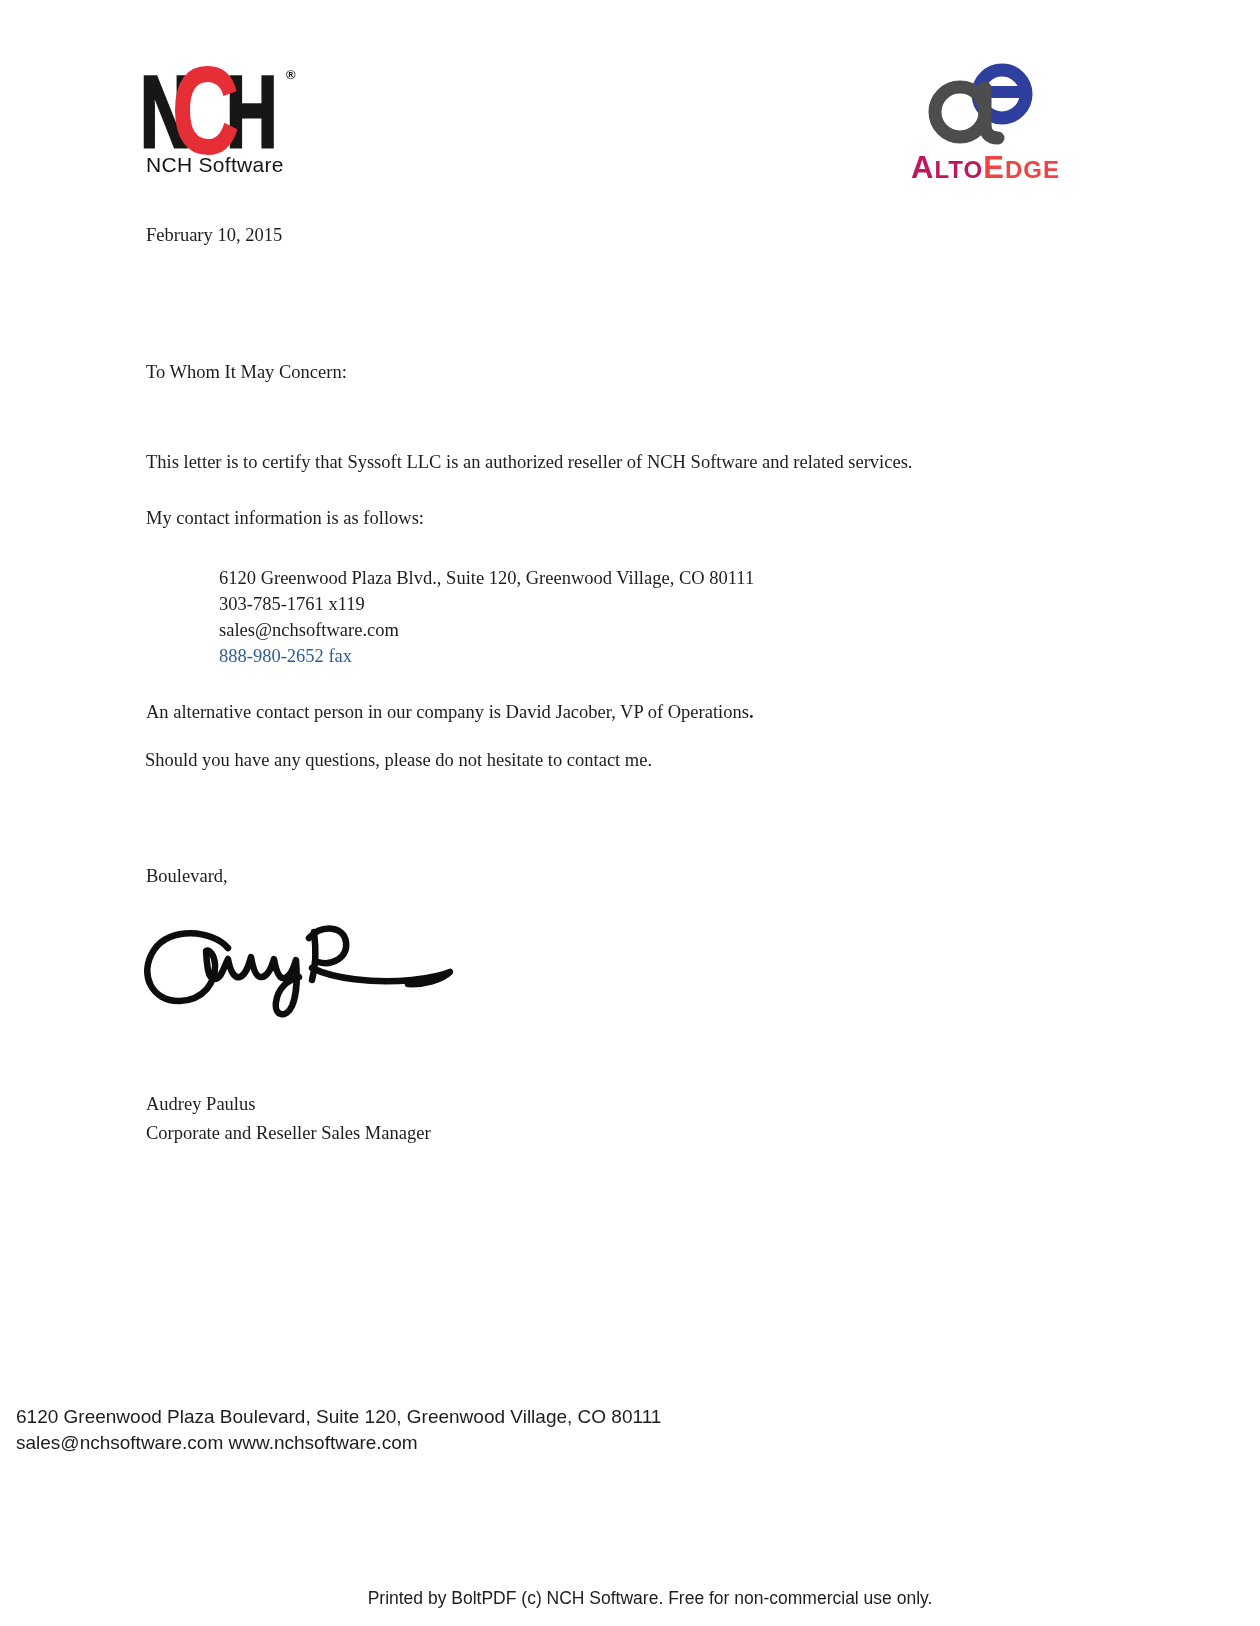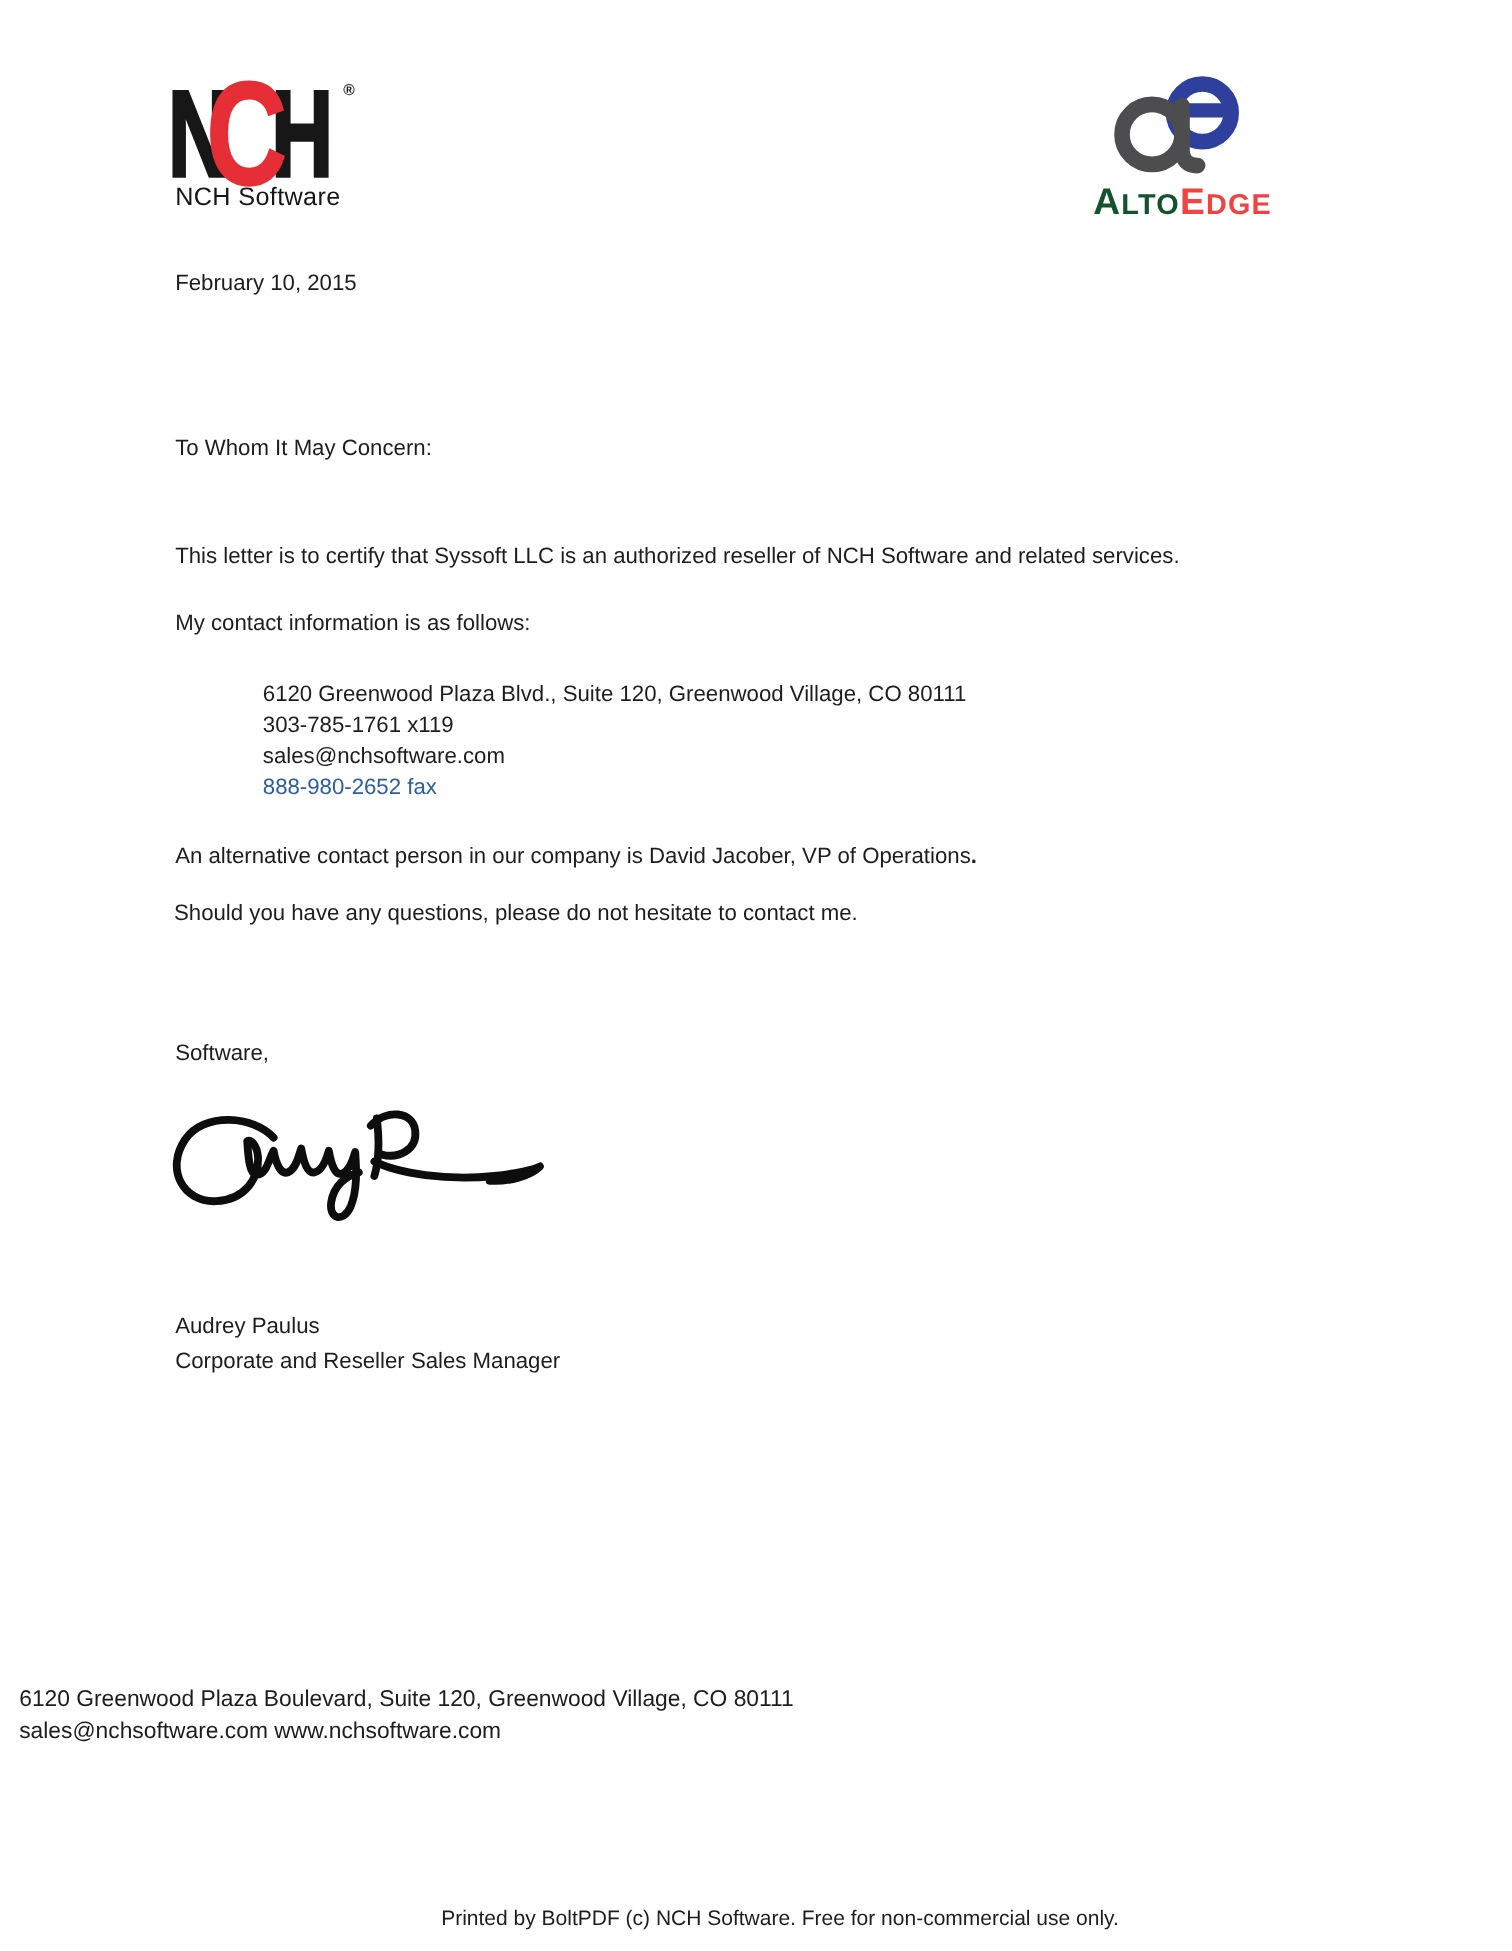--- a/index.html
+++ b/index.html
@@ -6,21 +6,21 @@
   .page{
     position:relative;
     width:1260px;
     height:1626px;
     background:#ffffff;
     font-family:"Liberation Sans", sans-serif;
     color:#1d1d1d;
     overflow:hidden;
     margin:0 auto;
   }
-  .txt{position:absolute;font-size:18.5px;color:#1d1d1d;white-space:nowrap;}
+  .txt{position:absolute;font-size:18.5px;color:#1d1d1d;white-space:nowrap;font-family:Liberation Serif, serif;}
 
   
   .nch-logo{position:absolute;left:146px;top:74px;}
   .nch-letters{position:relative;width:150px;height:80px;font-weight:700;line-height:1;}
   .nch-letters span{position:absolute;transform-origin:0 0;}
   .nch-n{left:-6px;top:-13px;font-size:102px;transform:scaleX(0.70);-webkit-text-stroke:3px;}
   .nch-h{left:80px;top:-13px;font-size:102px;transform:scaleX(0.70);-webkit-text-stroke:3px;}
   .nch-c{left:26px;top:-24px;font-size:122px;transform:scaleX(0.76);z-index:2;-webkit-text-stroke:2px;}
   .nch-reg{left:140px;top:-6px;font-size:13px;-webkit-text-stroke:0;}
   .nch-caption{margin-top:-1px;font-size:21px;color:#161616;letter-spacing:0.3px;}
@@ -69,21 +69,21 @@
   <div class="ae-logo">
     <svg class="ae-monogram" width="124" height="92" viewBox="0 0 124 92">
       <g fill="none" stroke-linecap="round">
         <circle cx="78" cy="36" r="24" stroke-width="13" style="stroke: rgb(47, 63, 158);"></circle>
         <line x1="56" y1="34" x2="101" y2="34" stroke-width="12" style="stroke: rgb(47, 63, 158);"></line>
         <circle cx="36" cy="54" r="25" stroke-width="13" style="stroke: rgb(77, 77, 79);"></circle>
         <path d="M 61 30 L 61 66 Q 61 80 74 80" stroke-width="13" style="stroke: rgb(77, 77, 79);"></path>
       </g>
     </svg>
     <div class="ae-name">
-      <span style="color: #14532d;"><span class="cap">A</span><span class="rest">LTO</span></span><span style="color: #ef4444;"><span class="cap">E</span><span class="rest">DGE</span></span>
+      <span style="color: #be185d;"><span class="cap">A</span><span class="rest">LTO</span></span><span style="color: #ef4444;"><span class="cap">E</span><span class="rest">DGE</span></span>
     </div>
   </div>
 
   <div class="txt date">February 10, 2015</div>
 
   <div class="txt salutation">To Whom It May Concern:</div>
 
   <div class="txt p-certify">This letter is to certify that Syssoft LLC is an authorized reseller of NCH Software and related services.</div>
 
   <div class="txt p-intro">My contact information is as follows:</div>
@@ -92,21 +92,21 @@
     <div>6120 Greenwood Plaza Blvd., Suite 120, Greenwood Village, CO 80111</div>
     <div>303-785-1761 x119</div>
     <div>sales@nchsoftware.com</div>
     <div style="color: rgb(46, 93, 153);">888-980-2652 fax</div>
   </div>
 
   <div class="txt p-alt"><span>An alternative contact person in our company is David Jacober, VP of Operations</span><b>.</b></div>
 
   <div class="txt p-questions">Should you have any questions, please do not hesitate to contact me.</div>
 
-  <div class="txt closing">Software,</div>
+  <div class="txt closing">Boulevard,</div>
 
   <svg class="signature" width="330" height="100" viewBox="0 0 330 100">
     <g fill="none" stroke-width="6.5" stroke-linecap="round" stroke-linejoin="round" style="stroke: rgb(13, 13, 13);">
       <path d="M 92 26 C 76 8 34 4 18 28 C 2 52 16 80 44 79 C 68 78 80 60 79 42
                C 78 32 73 27 70 29 C 71 44 72 57 78 57 C 86 57 88 44 92 37
                C 94 48 98 57 104 55 C 111 52 113 41 115 35 C 117 46 120 56 126 55
                C 132 54 136 44 138 37 C 140 48 143 58 149 56 C 155 54 158 45 160 38
                C 161 52 162 70 156 84 C 150 97 138 94 140 80 C 142 66 152 58 163 55"></path>
       <path d="M 173 16 C 186 2 208 4 210 20 C 212 36 196 44 182 40"></path>
       <path d="M 178 10 C 180 26 180 44 176 58"></path>

